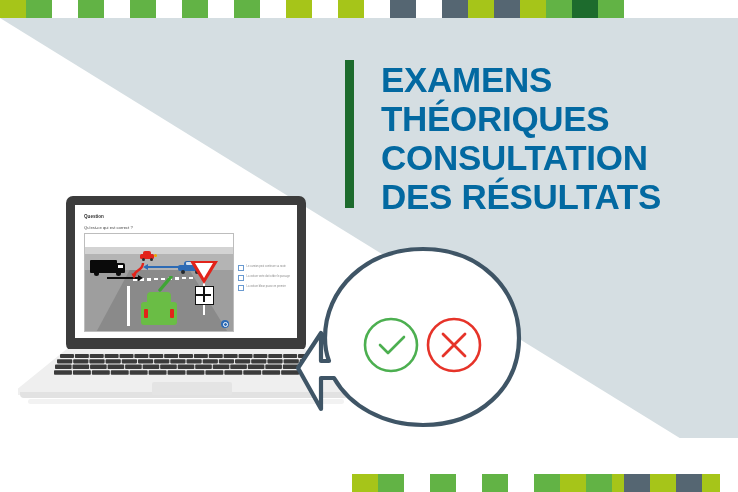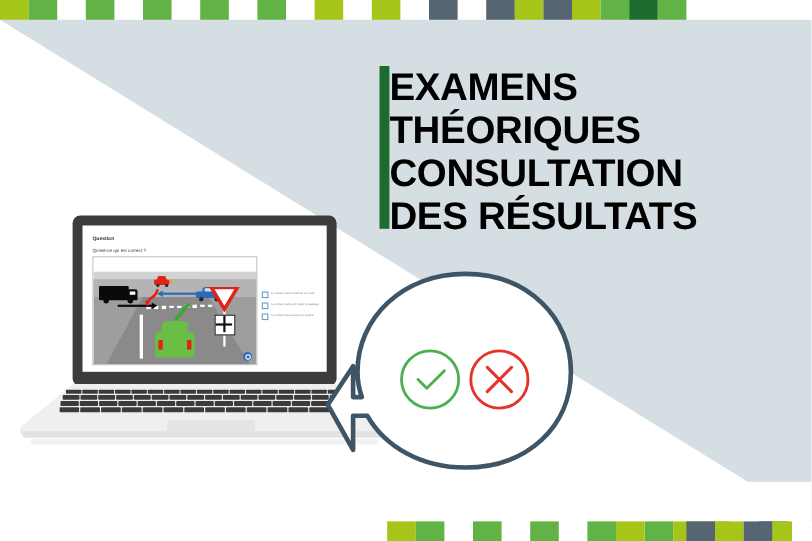--- a/index.html
+++ b/index.html
@@ -28,21 +28,22 @@
   .seg{position:absolute;top:0;height:100%;}
 
   
   .title-wrap{
     position:absolute;left:345px;top:60px;display:flex;align-items:flex-start;
   }
   .title-bar{
     width:9px;height:148px;background:#1d6b2d;flex:0 0 auto;
   }
   .title-text{
-    color:#000000;
+    margin-left:27px;
+    color:#0369a1;
     font-weight:bold;
     font-size:35px;
     line-height:39px;
     letter-spacing:-0.3px;
     white-space:pre-line;
     font-family:"Liberation Sans",sans-serif;
   }
 
   
   .laptop{position:absolute;left:18px;top:196px;width:336px;height:220px;}

